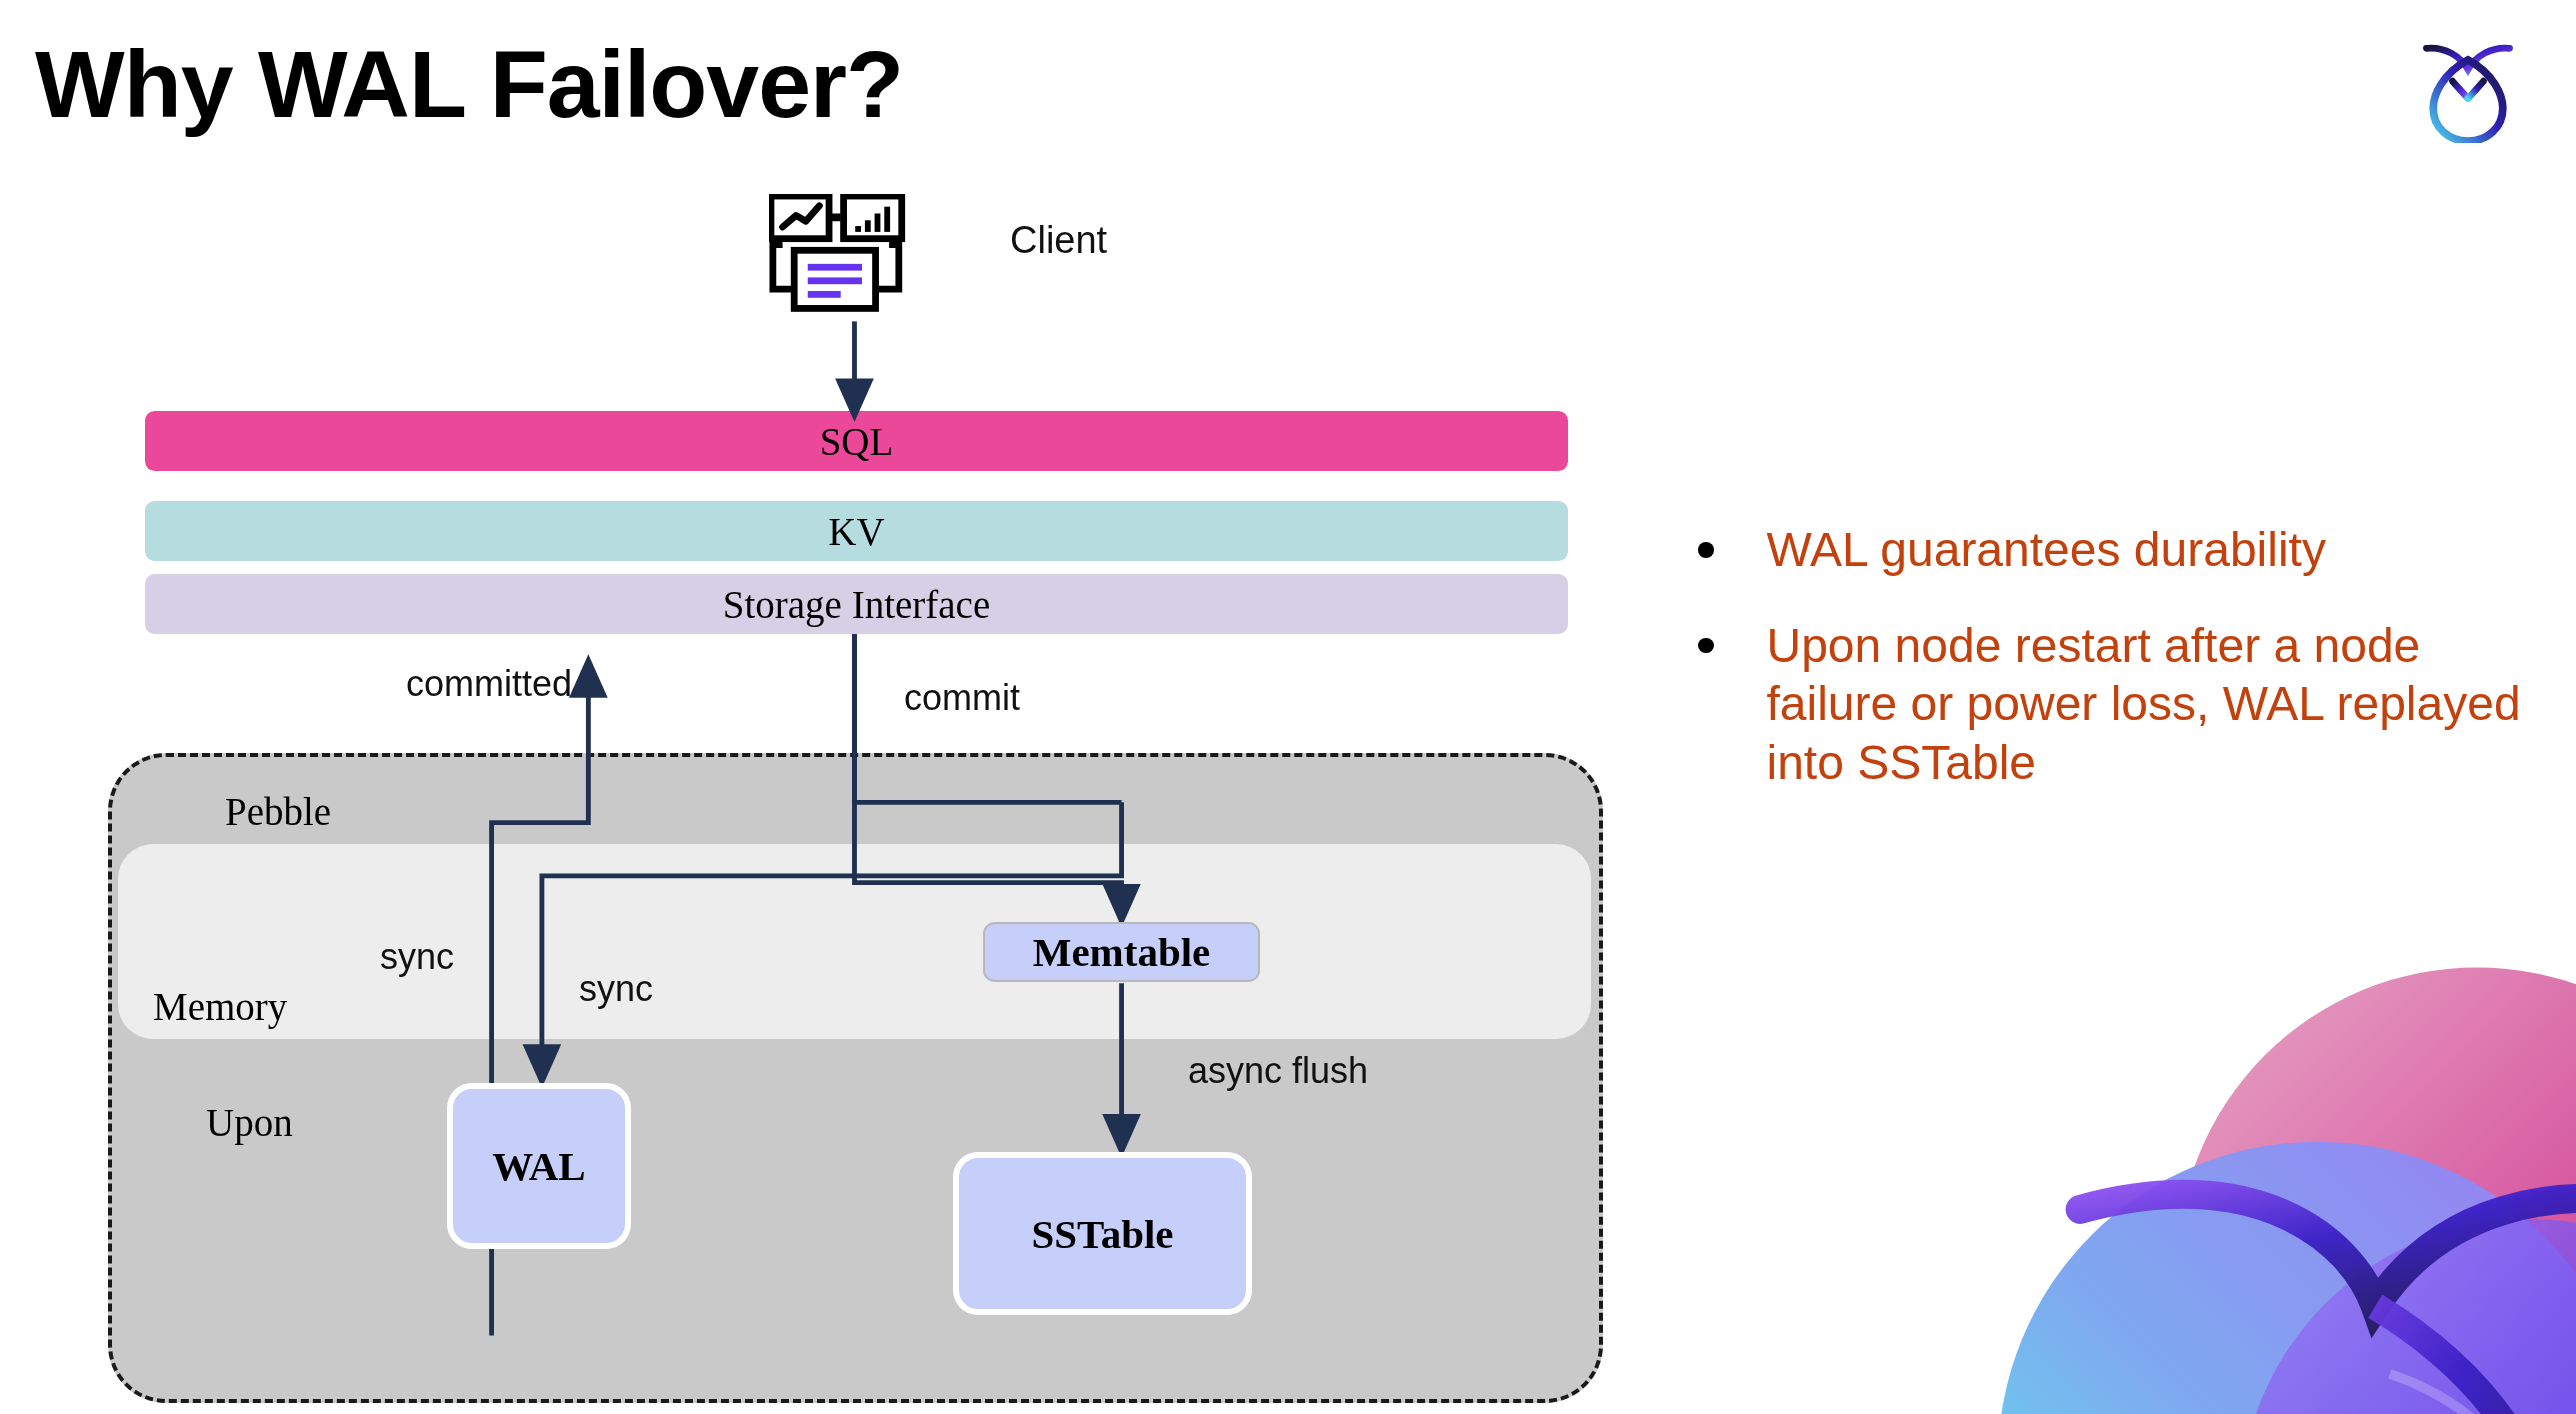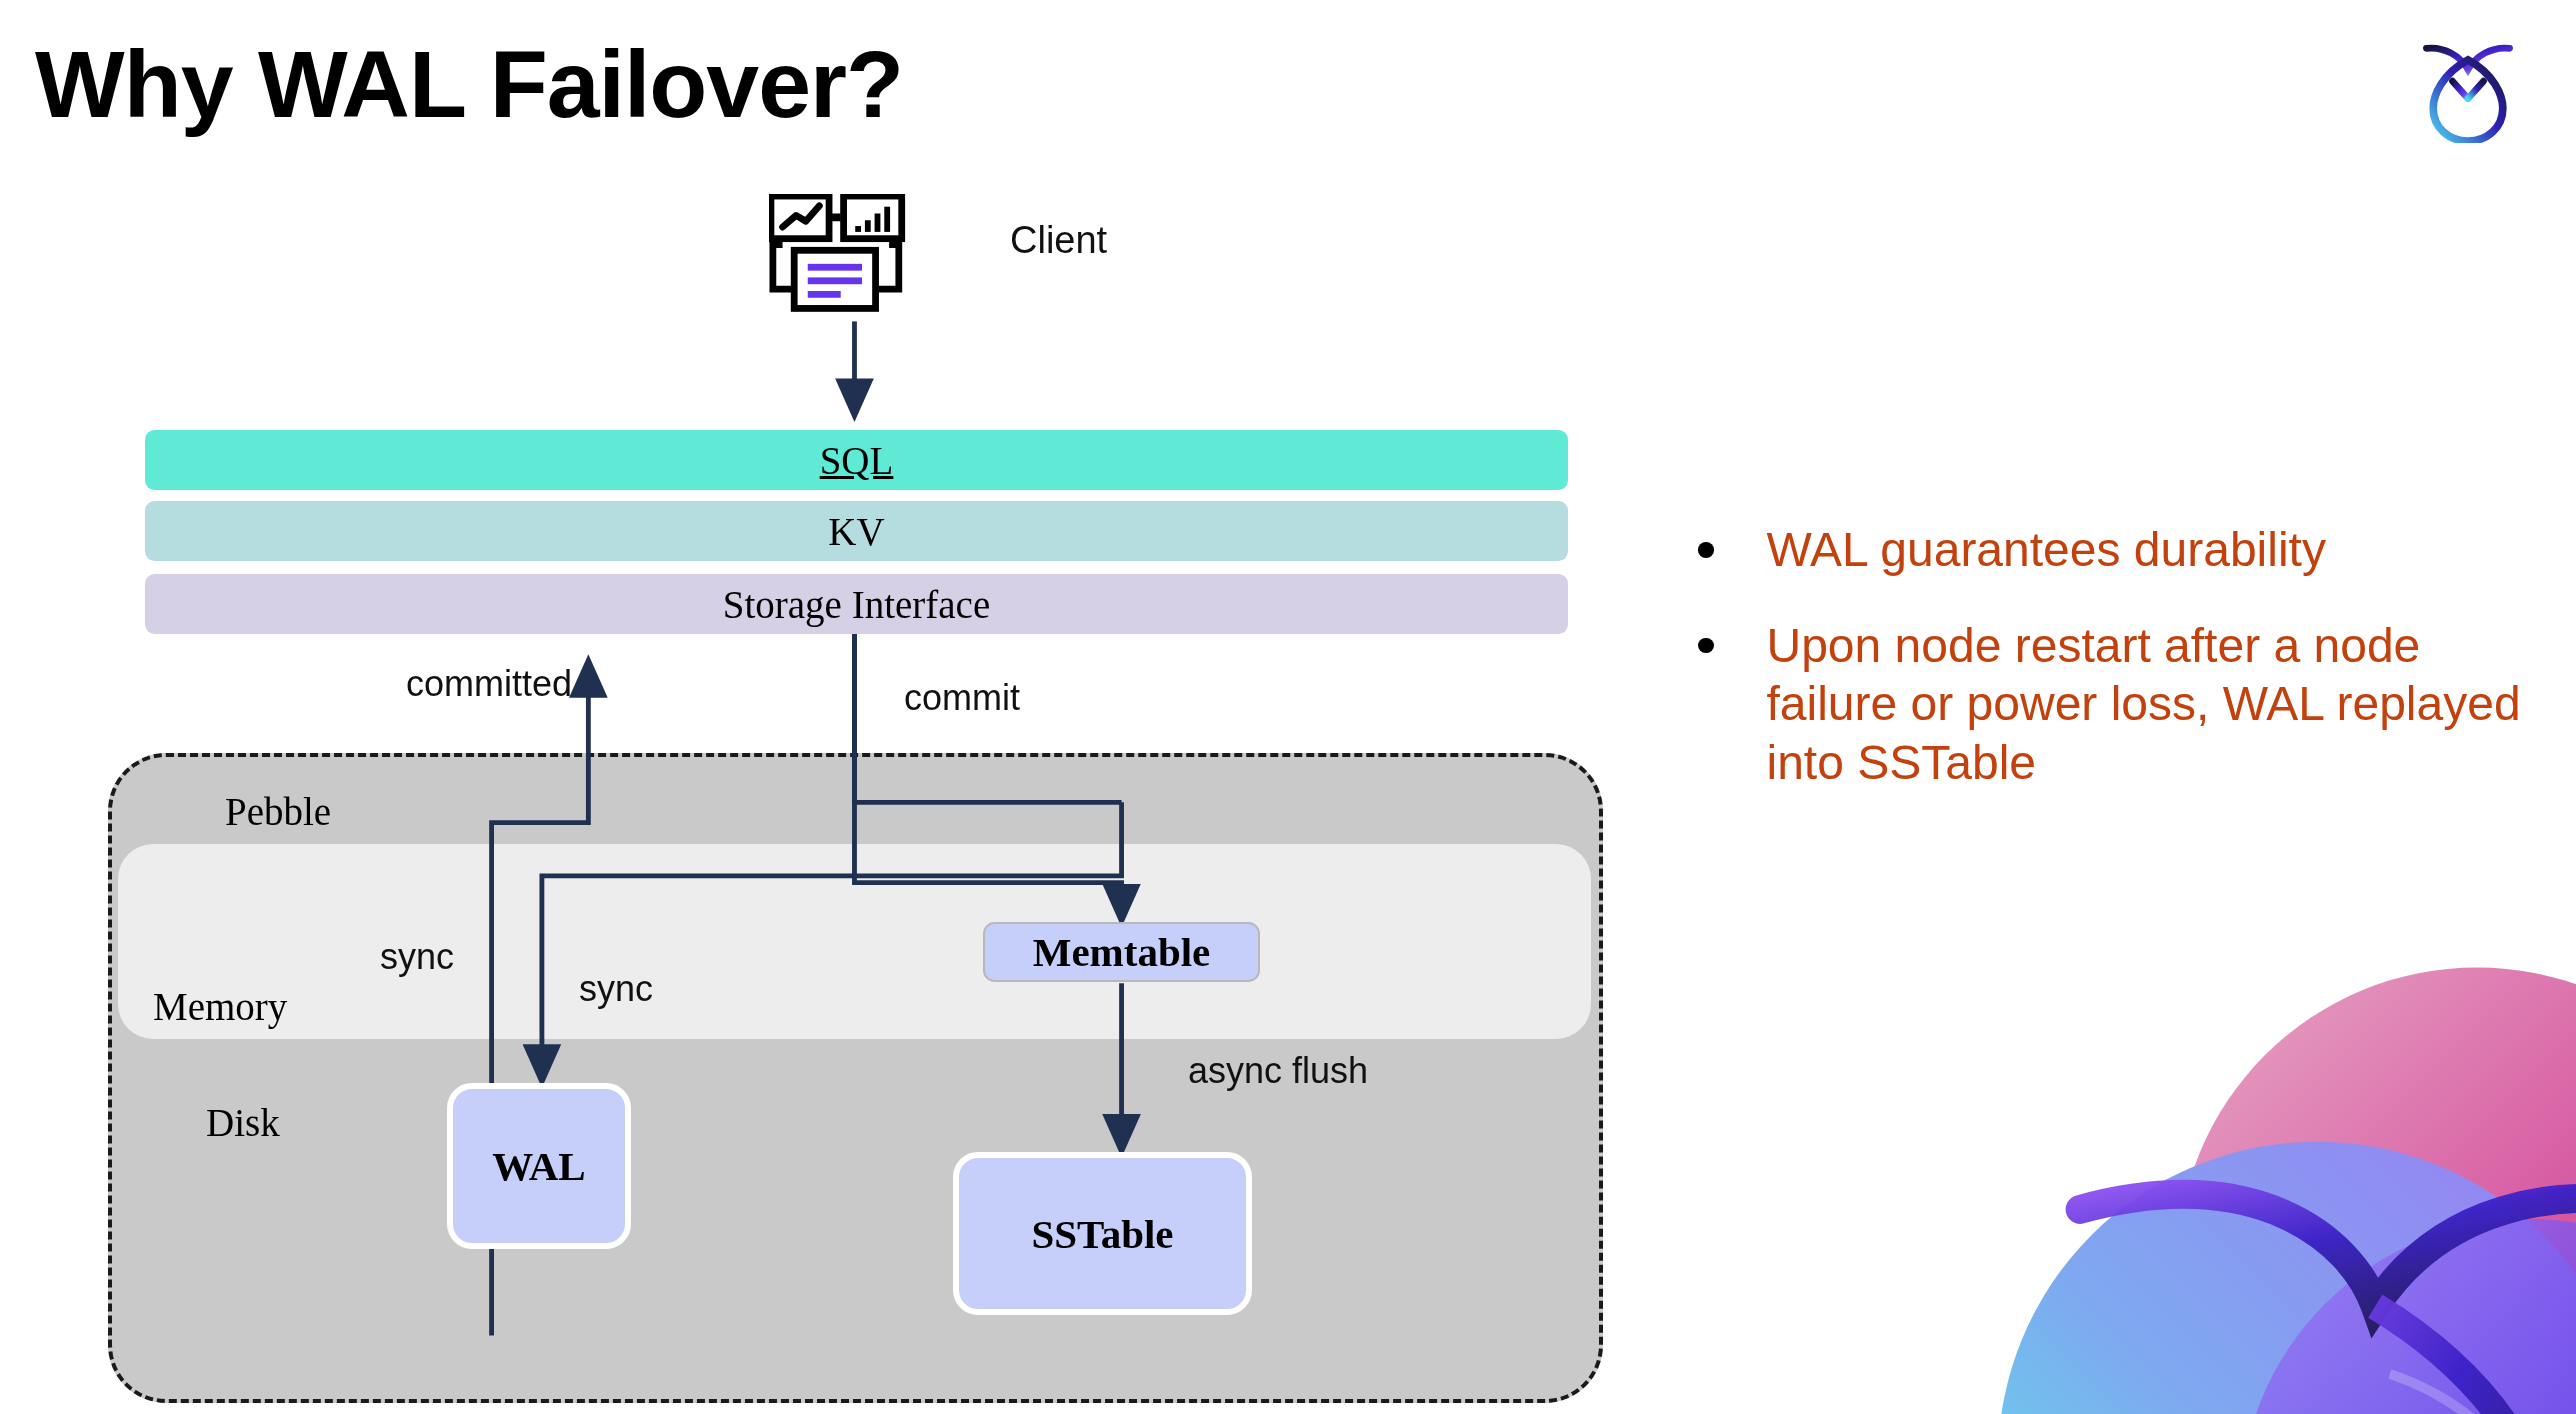--- a/index.html
+++ b/index.html
@@ -75,21 +75,21 @@
     height: 60px;
     border-radius: 9.7px;
     display: flex;
     align-items: center;
     justify-content: center;
     font-family: "Liberation Serif", serif;
     font-size: 39px;
     color: #000000;
     box-sizing: border-box;
   }
-  #layer-sql { top: 430px; background: #5eead4; text-decoration: underline; }
+  #layer-sql { top: 411px; background: #ec4899; }
   #layer-kv  { top: 501px; background: #b5dcdf; }
   #layer-si  { top: 574px; background: #d5d0e5; }
 
   
   #pebble-box {
     position: absolute;
     left: 108px;
     top: 753px;
     width: 1495px;
     height: 650px;
@@ -317,21 +317,21 @@
     <span>KV</span>
   </div>
   <div class="layer-bar" id="layer-si">
     <span>Storage Interface</span>
   </div>
 
   <div id="pebble-box"></div>
   <div id="memory-box"></div>
   <div id="pebble-label">Pebble</div>
   <div id="memory-label">Memory</div>
-  <div id="disk-label">Disk</div>
+  <div id="disk-label">Upon</div>
 
   <svg id="edge-layer" viewBox="0 0 2662 1462" xmlns="http://www.w3.org/2000/svg">
     <defs>
       <marker id="arrowhead" markerWidth="10" markerHeight="10" refX="6.2" refY="4" orient="auto" markerUnits="strokeWidth">
         <path d="M0,0 L9,4 L0,8 z" fill="#1f3050"></path>
       </marker>
     </defs>
     <g stroke="#1f3050" stroke-width="5" fill="none">
 
       <path d="M883,332 L883,422" marker-end="url(#arrowhead)"></path>

